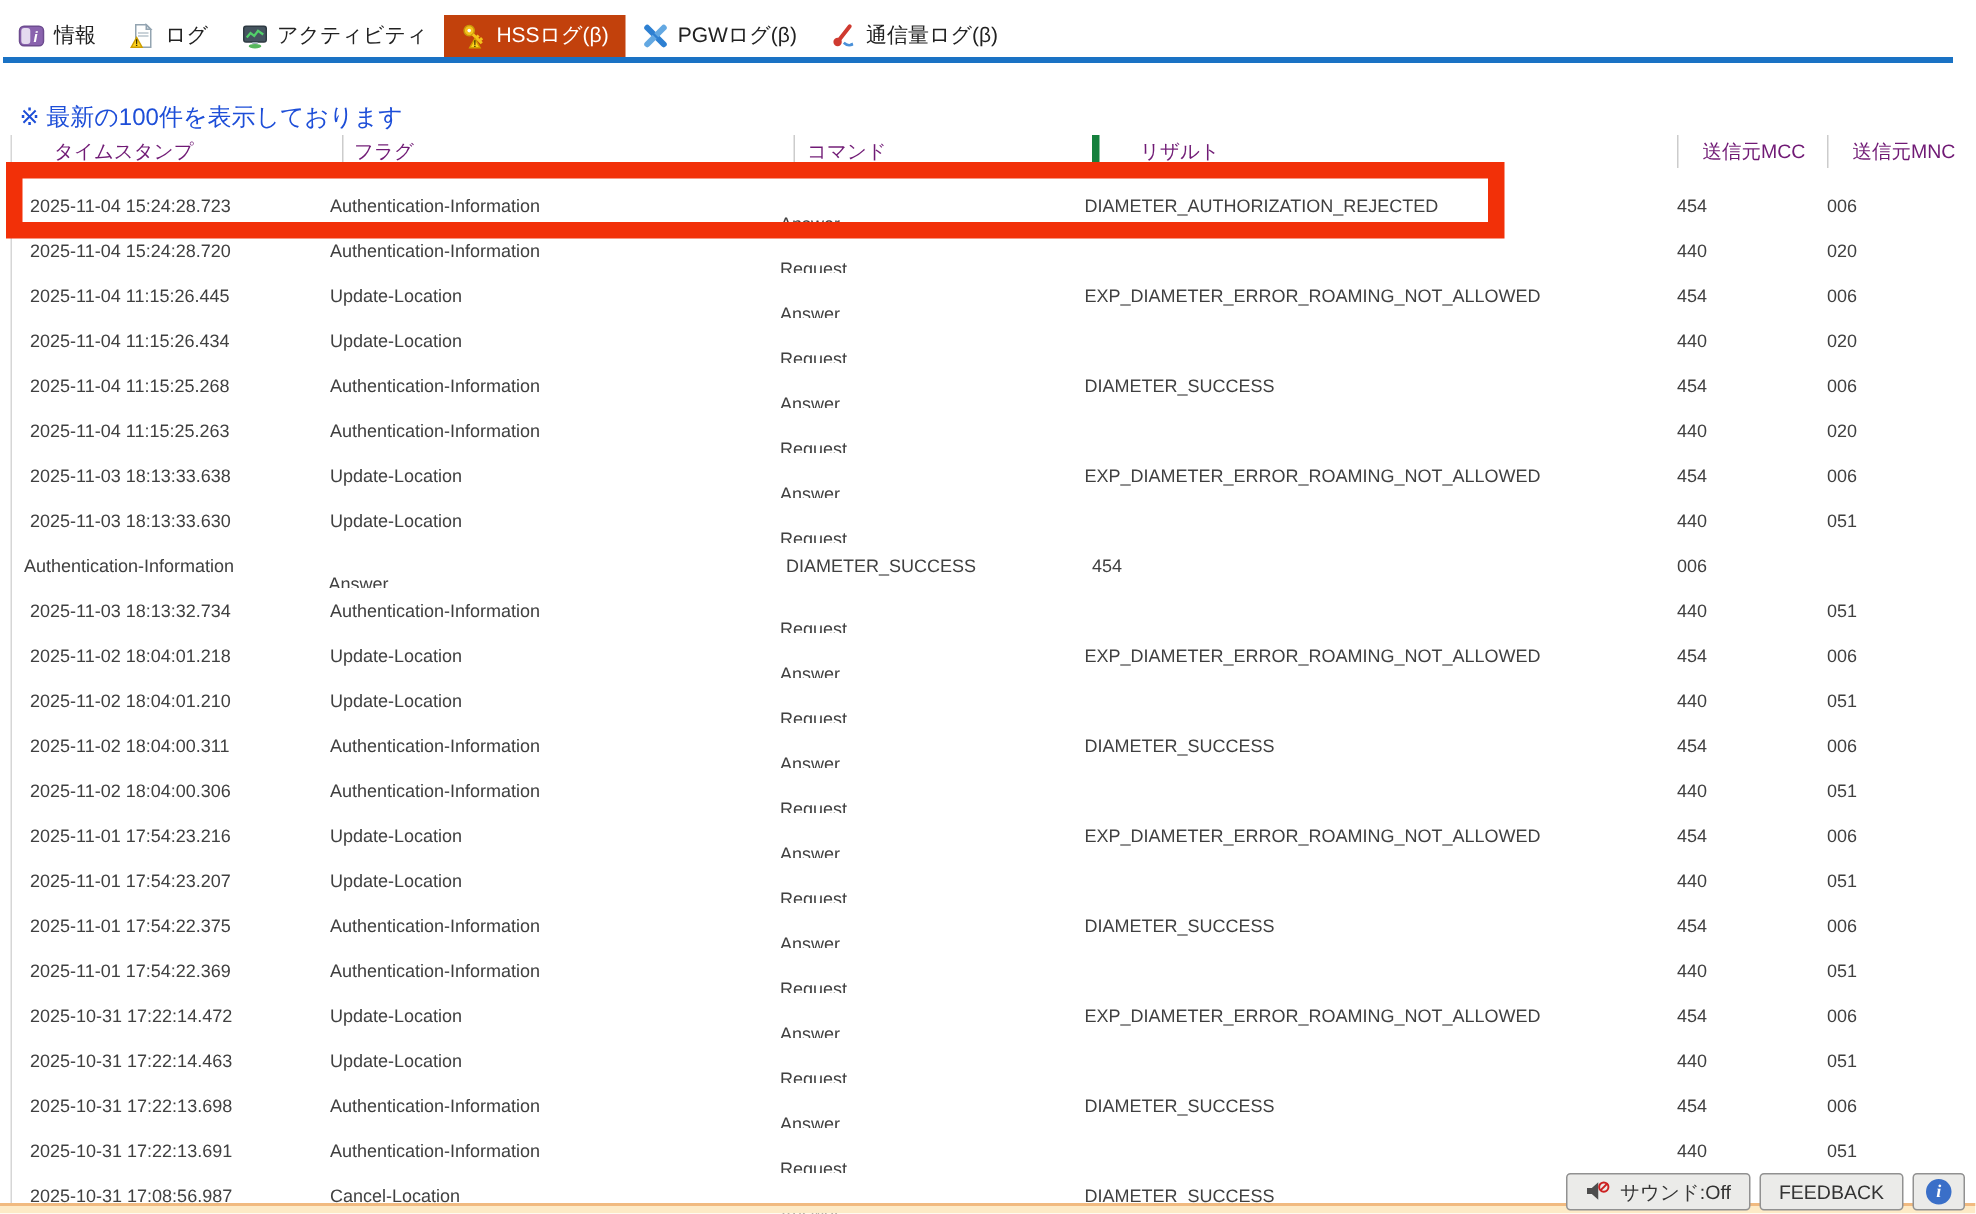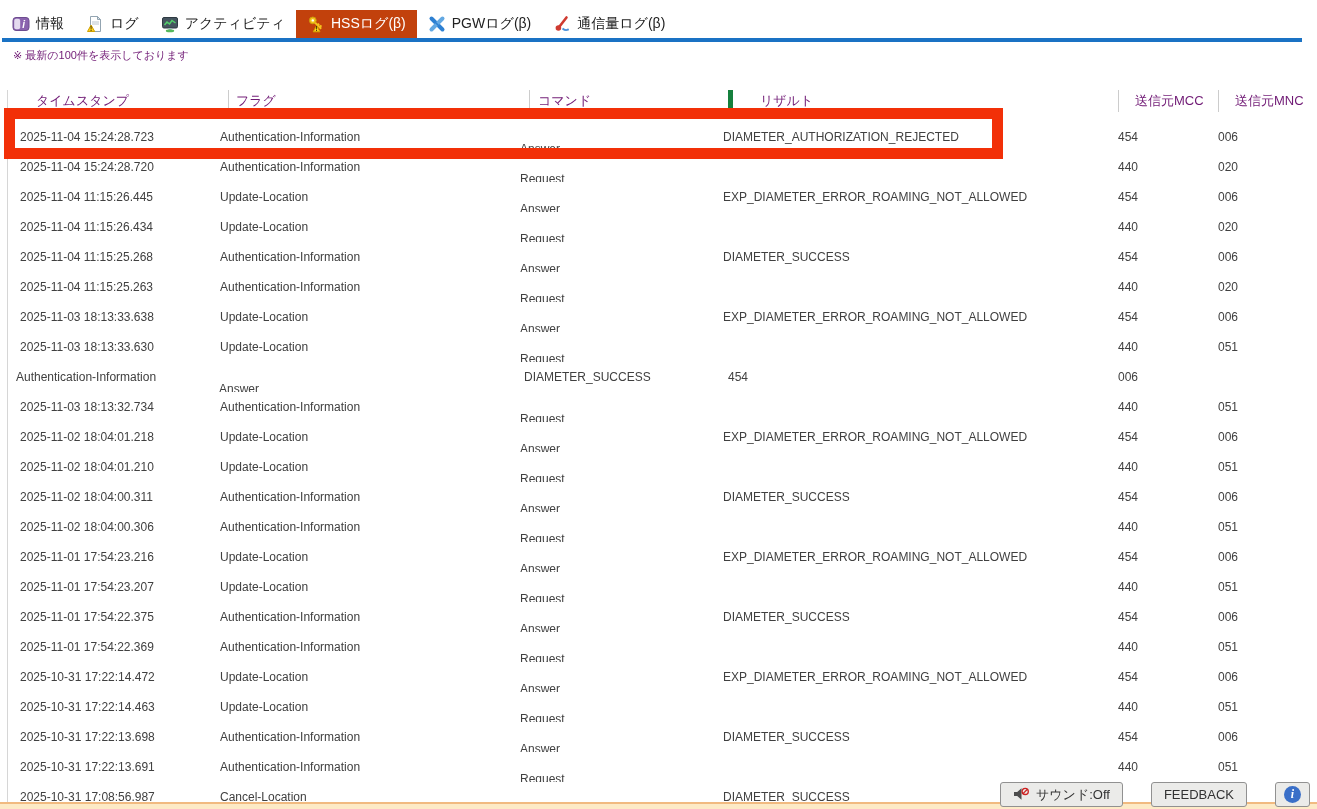--- a/index.html
+++ b/index.html
@@ -13,21 +13,21 @@
 
   
   .tabbar { position:absolute; top:10px; left:0; height:28px; display:flex; align-items:stretch; z-index:3; }
   .tab { display:flex; align-items:center; gap:6px; padding:0 11px; font-size:14px; color:#222; white-space:nowrap; }
   .tab:first-child { padding-left:12px; }
   .tab.selected { background:#c2410c; color:#fff; }
   .ticon { width:18px; height:18px; flex:none; display:block; }
   .tab-underline { position:absolute; top:38px; left:2px; width:1300px; height:4px; background:#1a72c4; z-index:2; }
 
   
-  .notice { position:absolute; top:48px; left:13px; font-size:11px; color:#701a75; z-index:1; }
+  .notice { position:absolute; top:68px; left:13px; font-size:16px; color:#1d4ed8; z-index:1; }
 
   
   .leftline { position:absolute; left:7px; top:90px; height:712px; width:1px; background:#d6d6d6; z-index:1; }
   .grid6 { display:grid; grid-template-columns:204px 301px 199px 390px 100px auto; }
   .thead { position:absolute; left:24px; top:90px; width:1305px; height:22px; font-size:13px; color:#701a75; z-index:1; }
   .hcell { line-height:21px; white-space:nowrap; overflow:hidden; }
   .h1 { padding-left:12px; }
   .h2 { padding-left:8px;  border-left:1px solid #cccccc; }
   .h3 { padding-left:7px;  border-left:1px solid #cccccc; }
   .h4 { padding-left:27px; border-left:5px solid #15803d; }
@@ -49,21 +49,21 @@
     position:absolute; left:4px; top:108px; width:999px; height:51px;
     border:11px solid #f23008; background:transparent; z-index:6; pointer-events:none;
   }
 
   
   .bottom-strip { position:absolute; left:0; bottom:0; width:1317px; height:7px; background:#fdeac6; border-top:2px solid #f1ba80; z-index:7; }
   .footer-buttons { position:absolute; right:7px; bottom:2px; display:flex; gap:6px; align-items:center; z-index:8; }
   .fbtn {
     height:25px; background:#ebebe9; border:1px solid #919191; border-radius:3px;
     font-size:13px; color:#333; display:flex; align-items:center; padding:0 12px; gap:6px;
-    font-family:"Liberation Sans","DejaVu Sans",sans-serif; white-space:nowrap;margin-left:22px;
+    font-family:"Liberation Sans","DejaVu Sans",sans-serif; white-space:nowrap;
   }
   .fbtn.info-btn { padding:0 8px; }
   .info-circle {
     width:17px; height:17px; border-radius:50%; background:#3a6fc8; color:#fff;
     font-size:12px; font-style:italic; font-weight:bold;
     display:flex; align-items:center; justify-content:center;
     font-family:"Liberation Serif","DejaVu Serif",serif;
   }
   .sicon { width:17px; height:15px; display:block; }
 </style>

